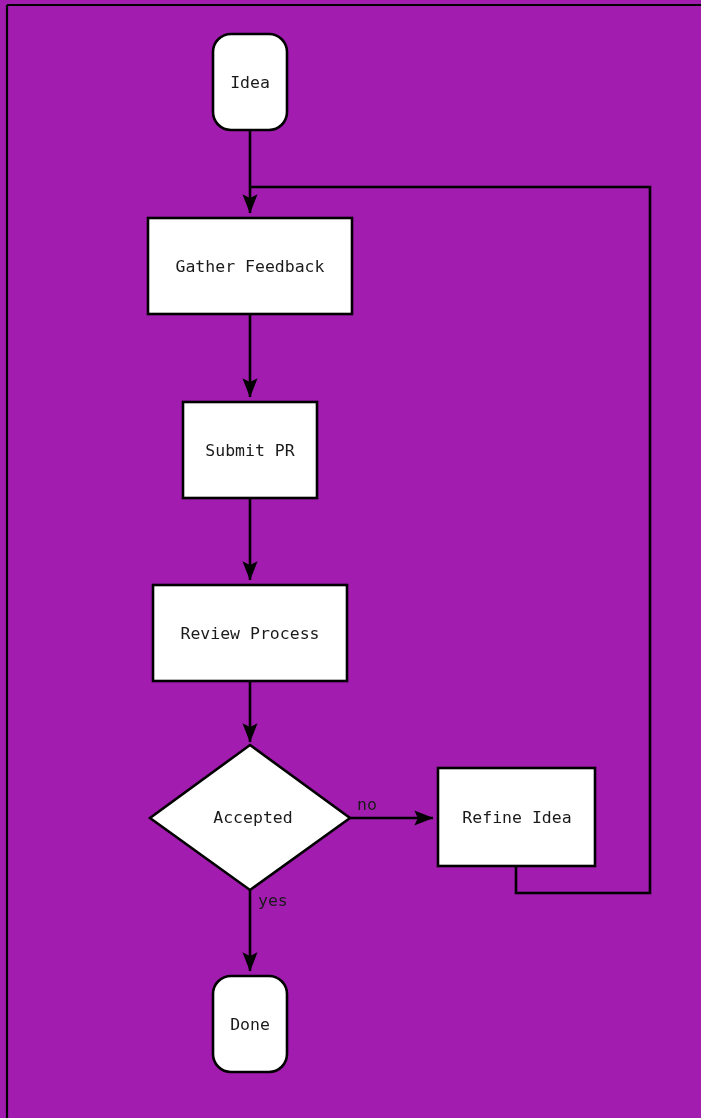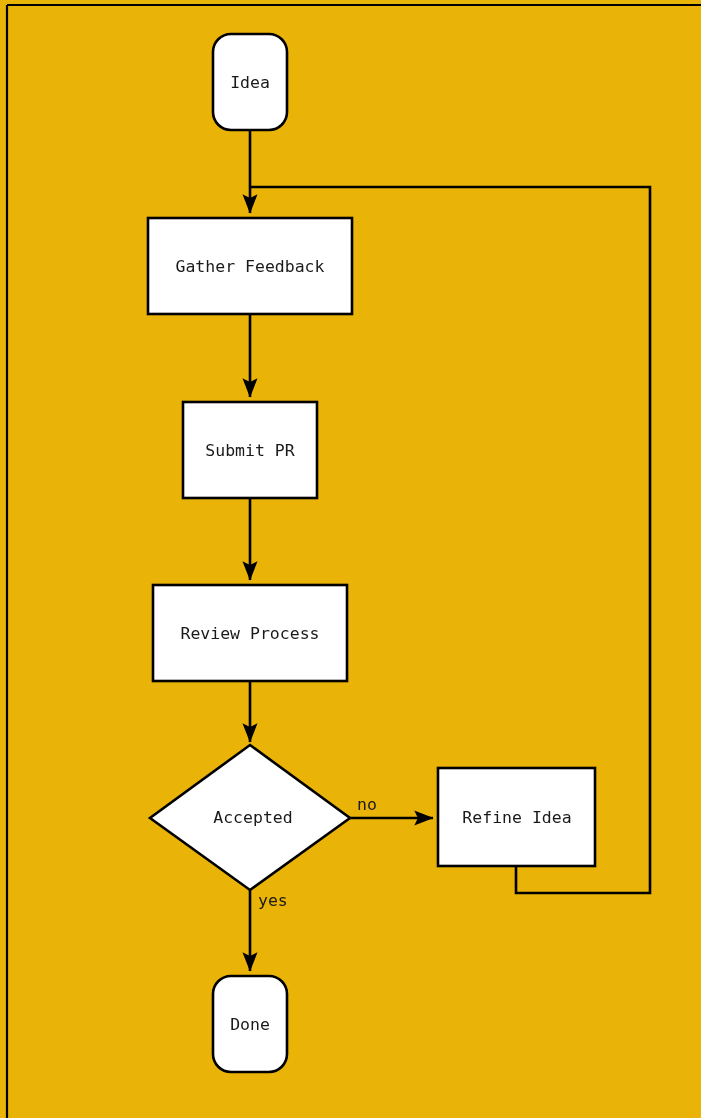--- a/index.html
+++ b/index.html
@@ -11,21 +11,21 @@
   body {
     width: 701px;
     height: 1118px;
     font-family: "DejaVu Sans Mono", "Liberation Mono", monospace;
     overflow: hidden;
   }
   #canvas-frame {
     position: relative;
     width: 701px;
     height: 1118px;
-    background: #eab308;
+    background: #a21caf;
     box-sizing: border-box;
     padding-left: 10px;
   }
   #flow-svg {
     position: absolute;
     top: 0;
     left: 0;
     width: 701px;
     height: 1118px;
     display: block;

